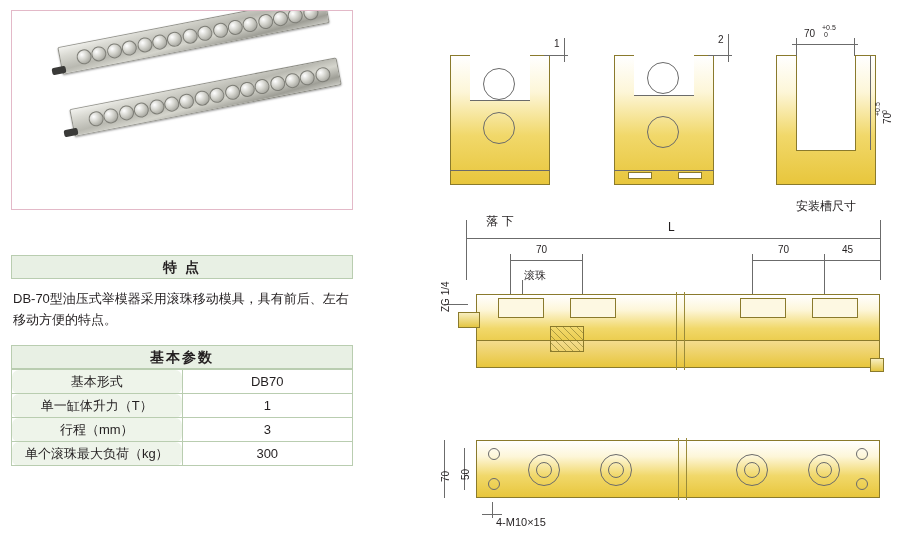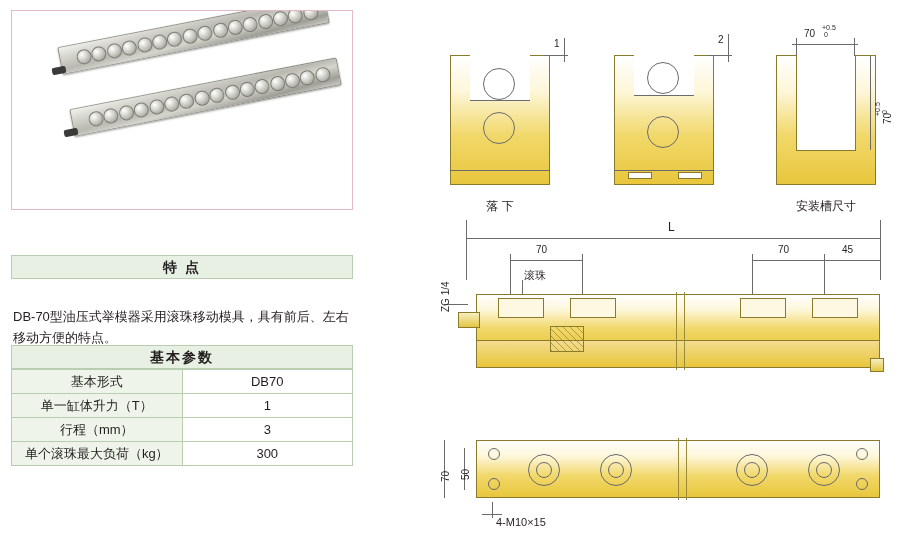--- a/index.html
+++ b/index.html
@@ -38,32 +38,32 @@
   .nip2{left:52px;top:118px;transform:rotate(-11deg);}
 
   .section-head{
     position:absolute;left:11px;width:342px;height:24px;
     background:#e8f0e4;border:1px solid #b9cdb0;box-sizing:border-box;
     text-align:center;font-weight:bold;font-size:14px;line-height:22px;letter-spacing:2px;
   }
   #feature-head{top:255px;}
   .feature-text{
     position:absolute;left:13px;top:288px;width:338px;
-    font-size:13px;line-height:21px;color:#231f20;margin-top:18px;
+    font-size:13px;line-height:21px;color:#231f20;
   }
   #param-head{top:345px;}
 
   table.params{
     position:absolute;left:11px;top:369px;width:342px;border-collapse:collapse;
     font-size:13px;
   }
   table.params td{
     border:1px solid #b9cdb0;height:24px;text-align:center;box-sizing:border-box;
   }
-  table.params td.k{width:171px;background:#eef4ea;}
+  table.params td.k{width:171px;background:#eef4ea;border-radius:7px;}
   table.params td.v{width:171px;background:#ffffff;}
 
   
   .draw{position:absolute;}
   .cap{position:absolute;font-size:12px;text-align:center;width:120px;}
 
   .goldblock{
     background:linear-gradient(180deg,#ffffff 0%,#fdf6d8 28%,#f1d86a 62%,#e8c63c 100%);
     border:1px solid #8a7a2c;
     box-sizing:border-box;
@@ -162,21 +162,21 @@
   <div class="draw" style="left:436px;top:20px;width:130px;height:175px;">
     <div class="goldblock" style="position:absolute;left:14px;top:35px;width:100px;height:130px;"></div>
     <div class="whiteslot" style="left:34px;top:35px;width:60px;height:45px;"></div>
     <div class="circ" style="left:47px;top:48px;width:30px;height:30px;"></div>
     <div class="circ" style="left:47px;top:92px;width:30px;height:30px;"></div>
     <div class="ln lnh" style="left:34px;top:80px;width:60px;"></div>
     <div class="ln lnh" style="left:14px;top:150px;width:100px;"></div>
     <div class="ln lnv" style="left:128px;top:18px;height:24px;"></div>
     <div class="ln lnh" style="left:108px;top:35px;width:24px;"></div>
     <div class="dim" style="left:118px;top:18px;">1</div>
-    <div class="cap" style="left:4px;top:178px;">落 下</div>
+    <div class="cap" style="left:4px;top:193px;">落 下</div>
   </div>
 
   <div class="draw" style="left:600px;top:20px;width:130px;height:175px;">
     <div class="goldblock" style="position:absolute;left:14px;top:35px;width:100px;height:130px;"></div>
     <div class="whiteslot" style="left:34px;top:35px;width:60px;height:40px;"></div>
     <div class="circ" style="left:47px;top:42px;width:30px;height:30px;"></div>
     <div class="circ" style="left:47px;top:96px;width:30px;height:30px;"></div>
     <div class="ln lnh" style="left:34px;top:75px;width:60px;"></div>
     <div class="ln lnh" style="left:14px;top:150px;width:100px;"></div>
     <div style="position:absolute;left:28px;top:152px;width:22px;height:5px;background:#ffffff;border:1px solid #8a7a2c;"></div>

